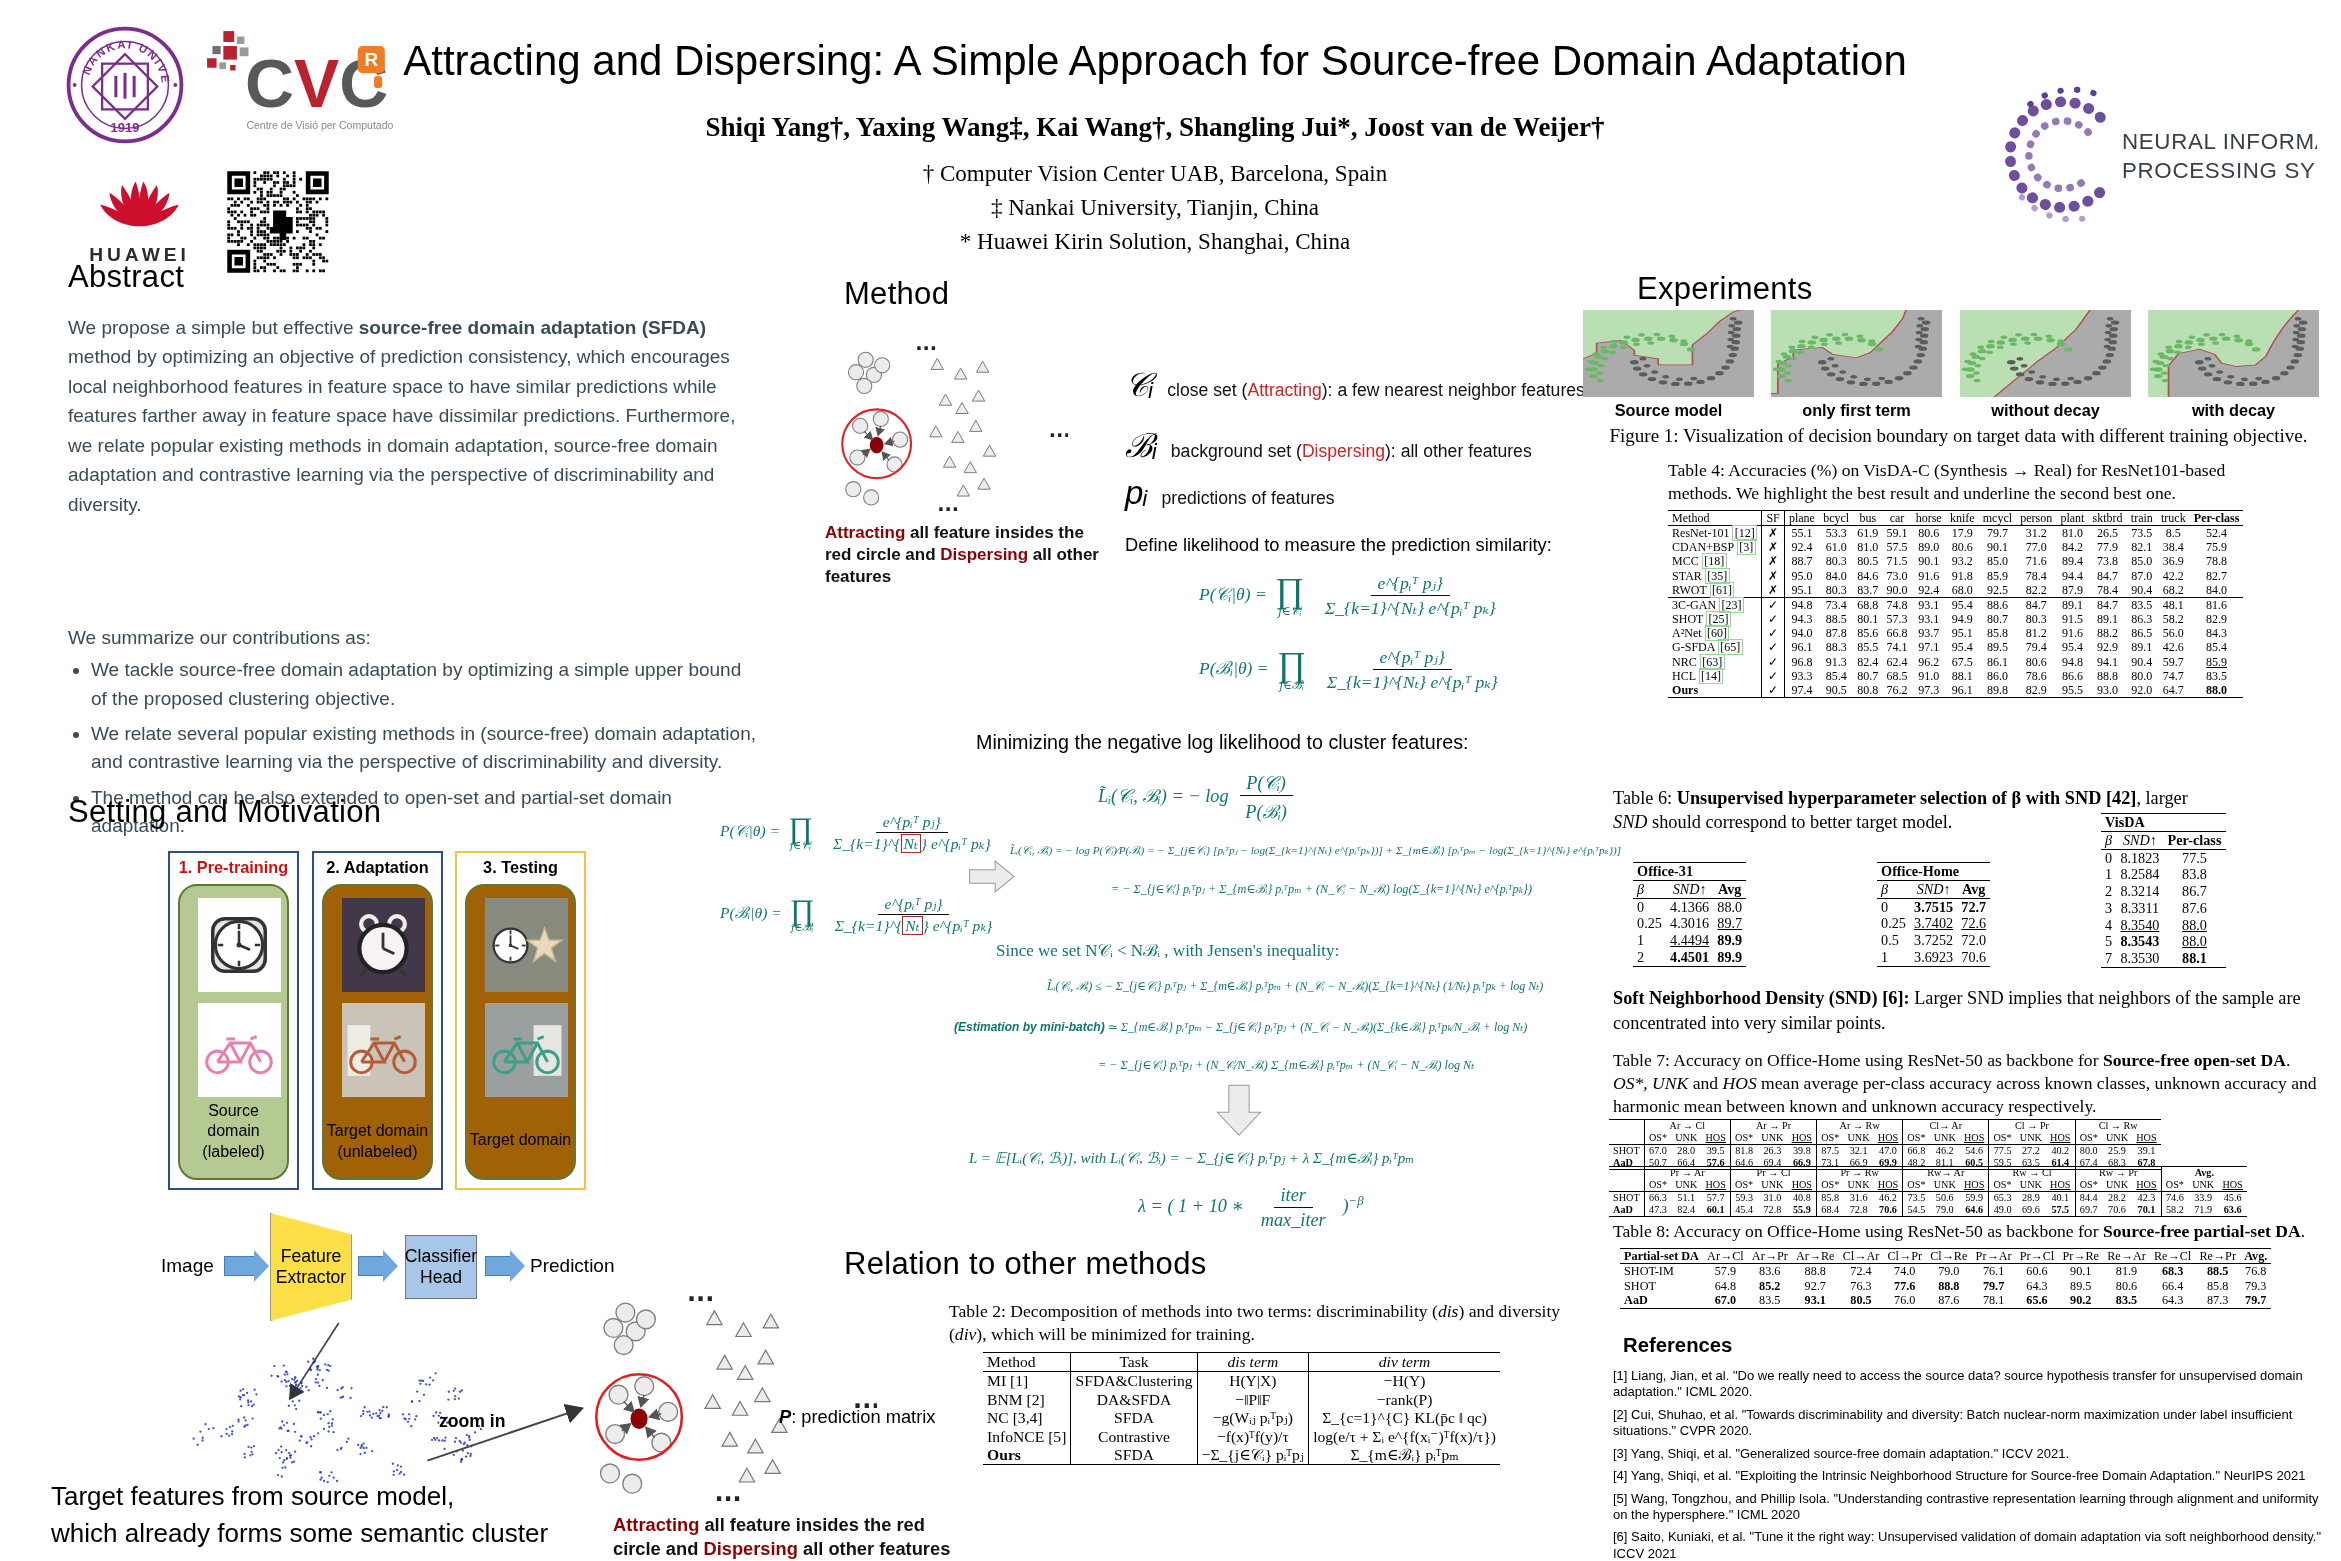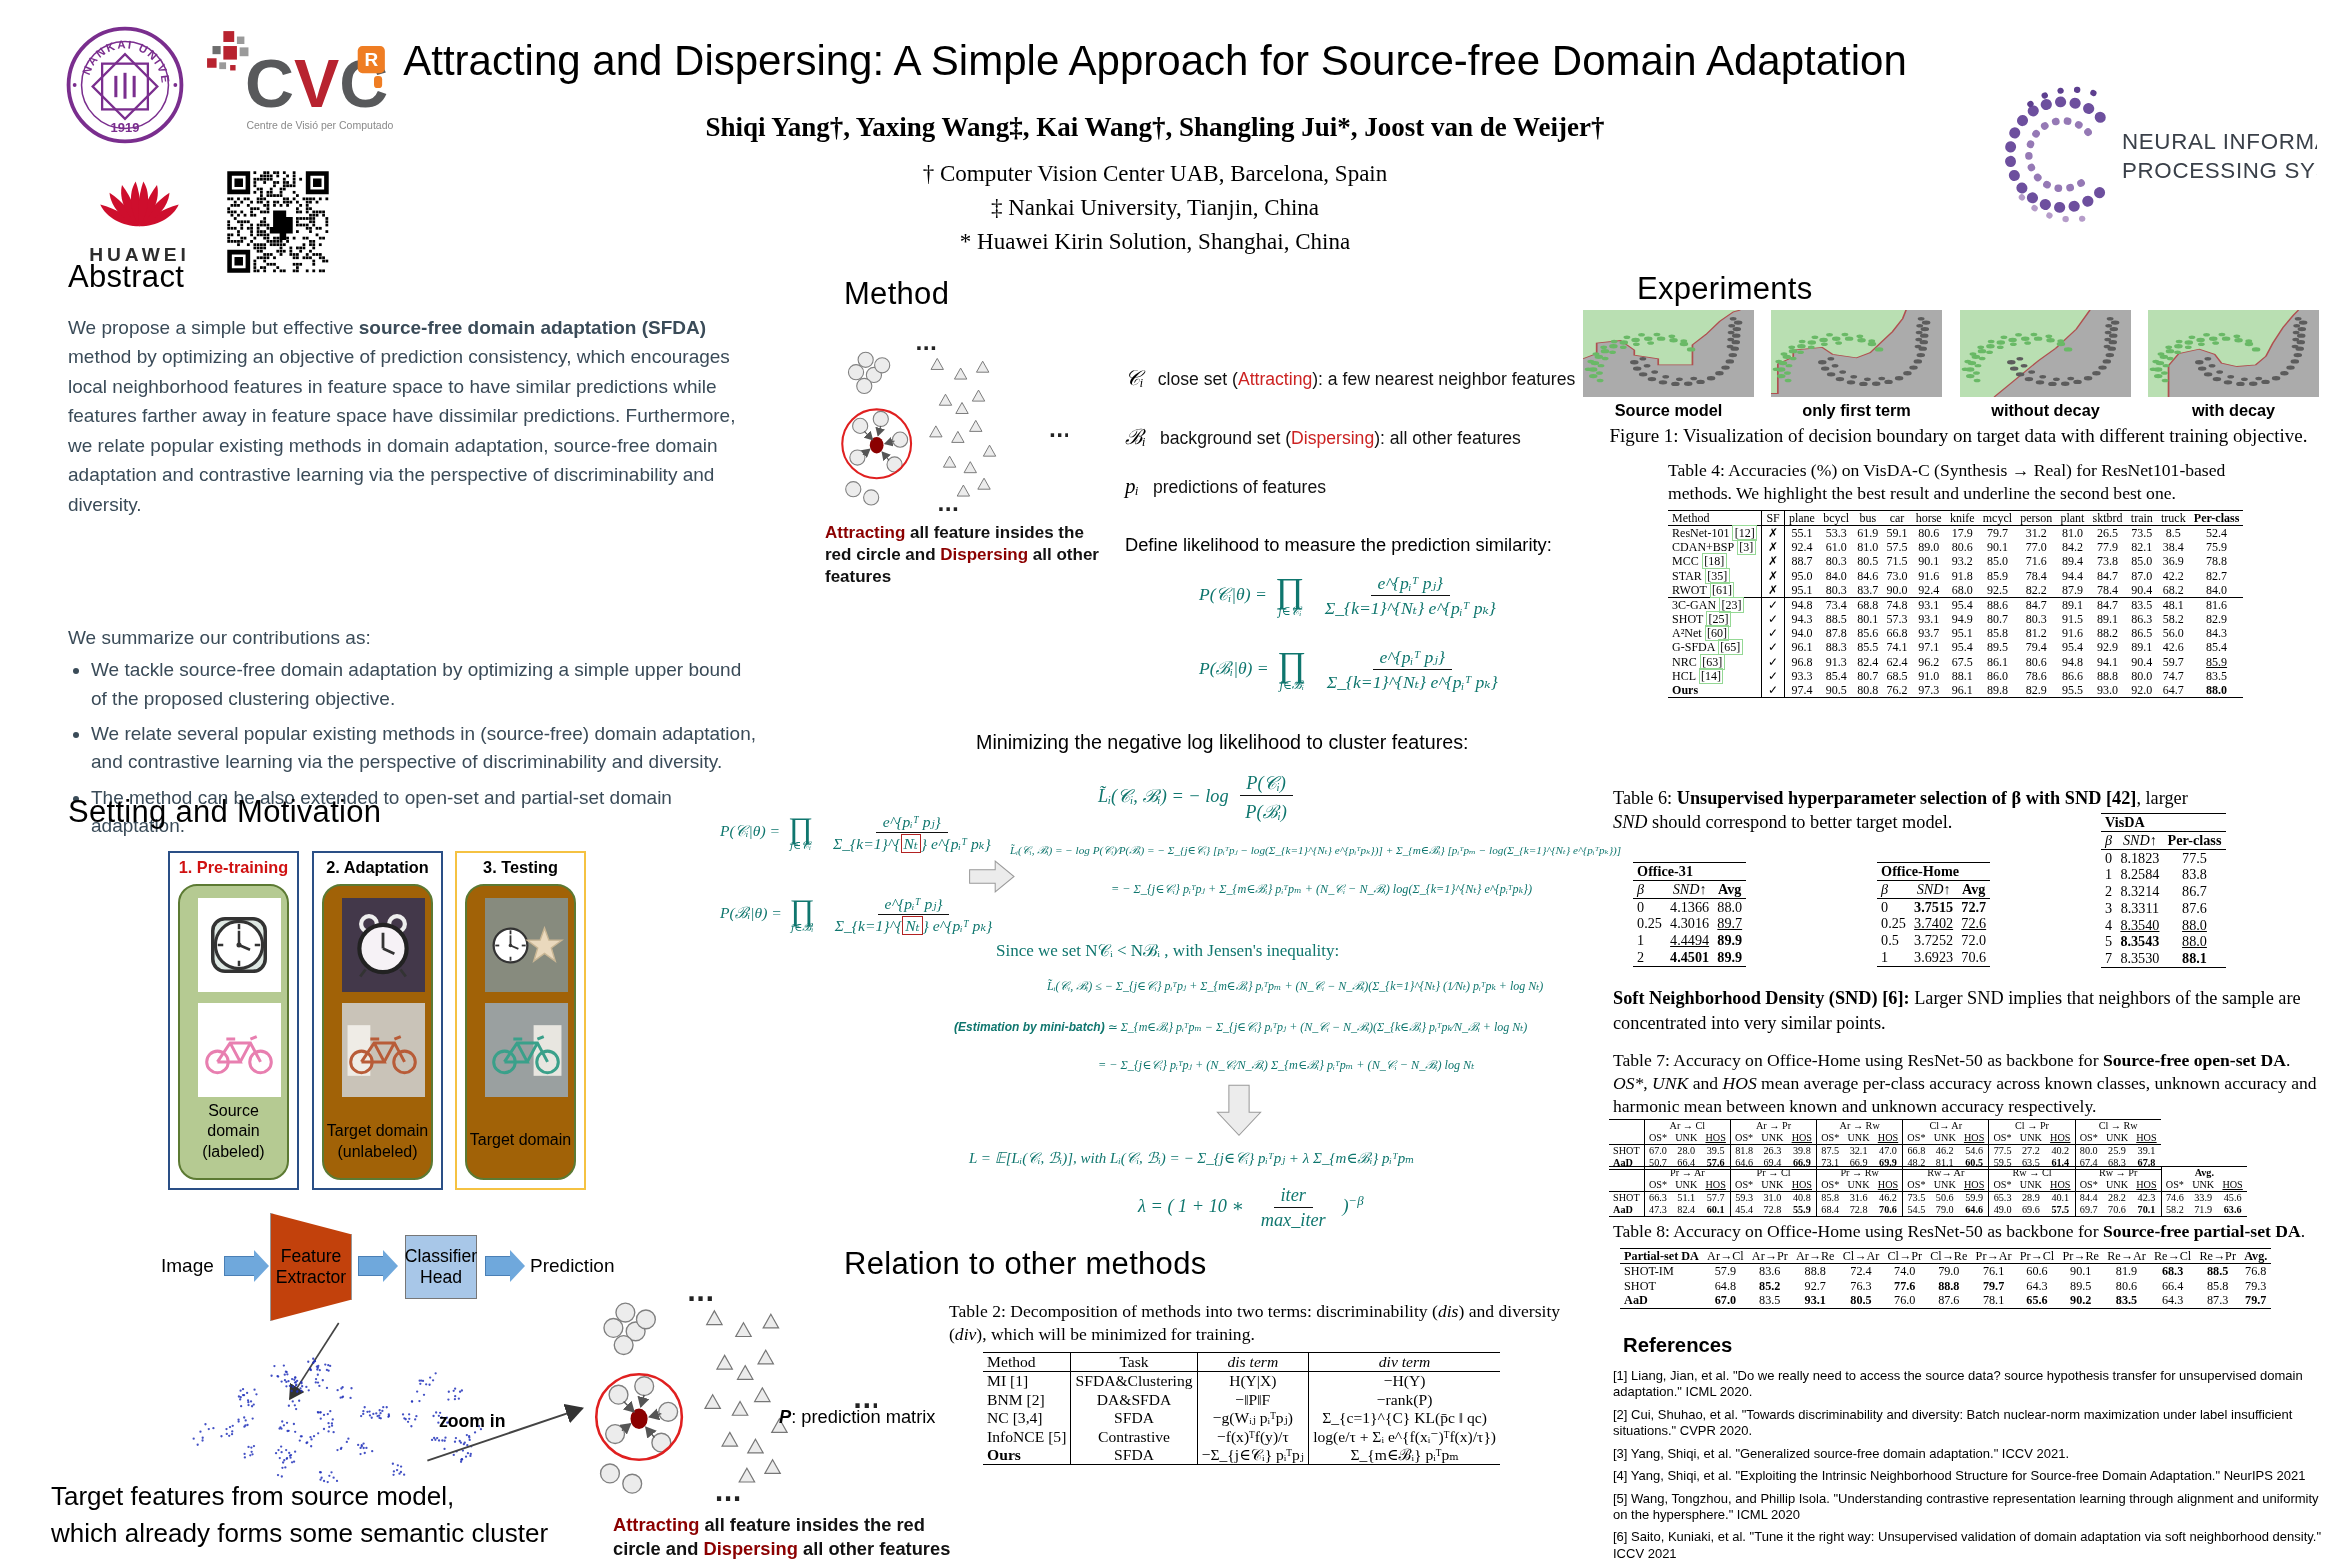--- a/index.html
+++ b/index.html
@@ -19,34 +19,34 @@
   
   .panel{position:absolute;width:127px;height:335px;border:2px solid #2a4f86;background:#fff;}
   .panel.yellow{border-color:#f5c242;}
   .panel .ptitle{position:absolute;top:5.4px;left:0;right:0;text-align:center;font-size:16.3px;font-weight:bold;}
   .panel .inner{position:absolute;left:8.1px;right:8.1px;top:31px;bottom:8.1px;border:2px solid #5c7a33;border-radius:19px;}
   .inner.green{background:#b5ca92;} .inner.blue{background:#a16207;}
   .photo{position:absolute;left:17.6px;width:83px;height:94px;display:flex;align-items:center;justify-content:center;overflow:hidden;}
   .plabel{position:absolute;left:0;right:0;text-align:center;font-size:16px;line-height:1.3;}
   .blockarrow{position:absolute;height:17.6px;background:#6fa8dc;border:1.4px solid #4a7fb5;}
   .blockarrow:after{content:"";position:absolute;right:-15px;top:-7.5px;border-left:15px solid #6fa8dc;border-top:16.3px solid transparent;border-bottom:16.3px solid transparent;}
-  .trap{position:absolute;background:#c2410c;border:1.4px solid #999;clip-path:polygon(0 0,100% 20%,100% 80%,0 100%);
+  .trap{position:absolute;background:#fde047;border:1.4px solid #999;clip-path:polygon(0 0,100% 20%,100% 80%,0 100%);
         display:flex;align-items:center;justify-content:center;text-align:center;font-size:17.6px;}
   .headbox{position:absolute;background:#a8c7e8;border:1.4px solid #777;display:flex;align-items:center;justify-content:center;text-align:center;font-size:17.6px;}
   .pipetxt{position:absolute;font-size:19px;}
   
   .eqline{font-family:"Liberation Serif","DejaVu Serif",serif;font-style:italic;color:#0f766e;white-space:nowrap;}
   .frac{display:inline-flex;flex-direction:column;align-items:center;vertical-align:middle;margin:0 5.4px;}
   .frac .fnum{padding:0 6.8px 1.4px;border-bottom:1.4px solid #111;}
   .frac .fden{padding:1.4px 6.8px 0;}
   .bigop{display:inline-flex;flex-direction:column;align-items:center;vertical-align:middle;line-height:.9;margin:0 4.1px;}
   .bigop .op{font-size:35px;font-style:normal;}
   .bigop .under{font-size:12.2px;}
   .nbox{border:1.7px solid #b22222;padding:0 2px;}
-  .def-sym{font-family:Liberation Serif, serif;font-style:italic;font-size:21px;}
+  .def-sym{font-family:Liberation Sans, sans-serif;font-style:italic;font-size:33px;}
   .def-txt{font-size:17.6px;color:#111;}
   
   table{border-collapse:collapse;}
   .exp{font-family:"Liberation Serif","DejaVu Serif",serif;border-top:1.7px solid #000;border-bottom:1.7px solid #000;}
   .exp th,.exp td{padding:0 4.1px;white-space:nowrap;font-weight:normal;text-align:center;line-height:1.18;}
   .exp td:first-child,.exp th:first-child{text-align:left;}
   .exp thead tr:last-child th{border-bottom:1.1px solid #000;}
   .exp tr.hr td{border-bottom:1.1px solid #000;}
   .exp .gb{border-left:0.9px solid #000;}
   .exp .tt{border-bottom:1.1px solid #000;font-weight:bold;}

